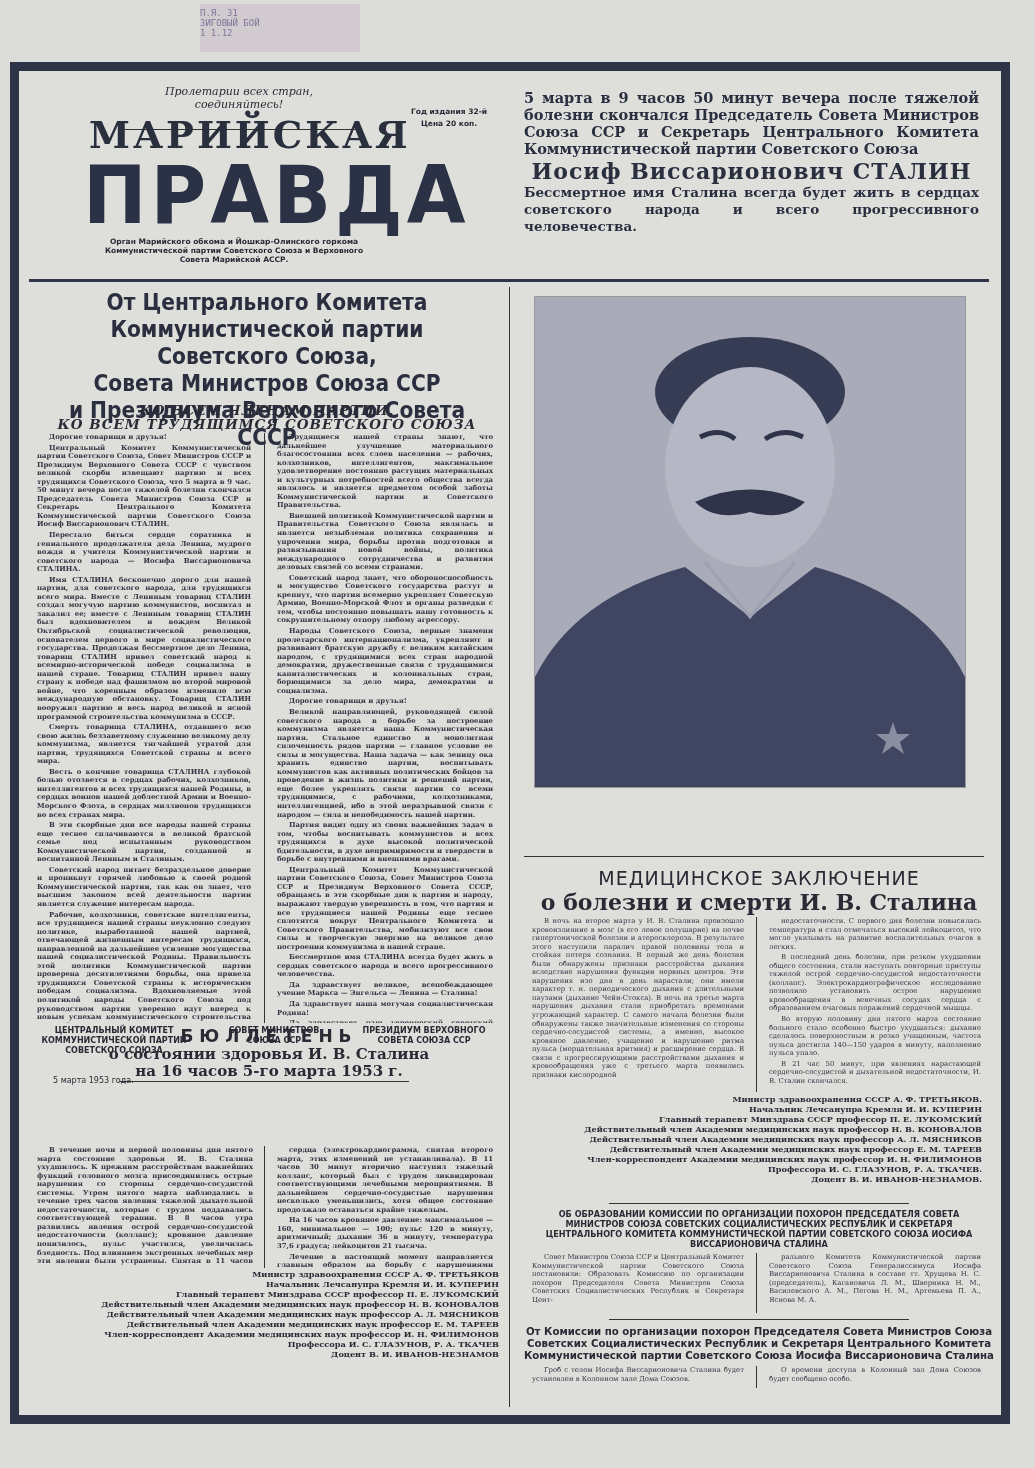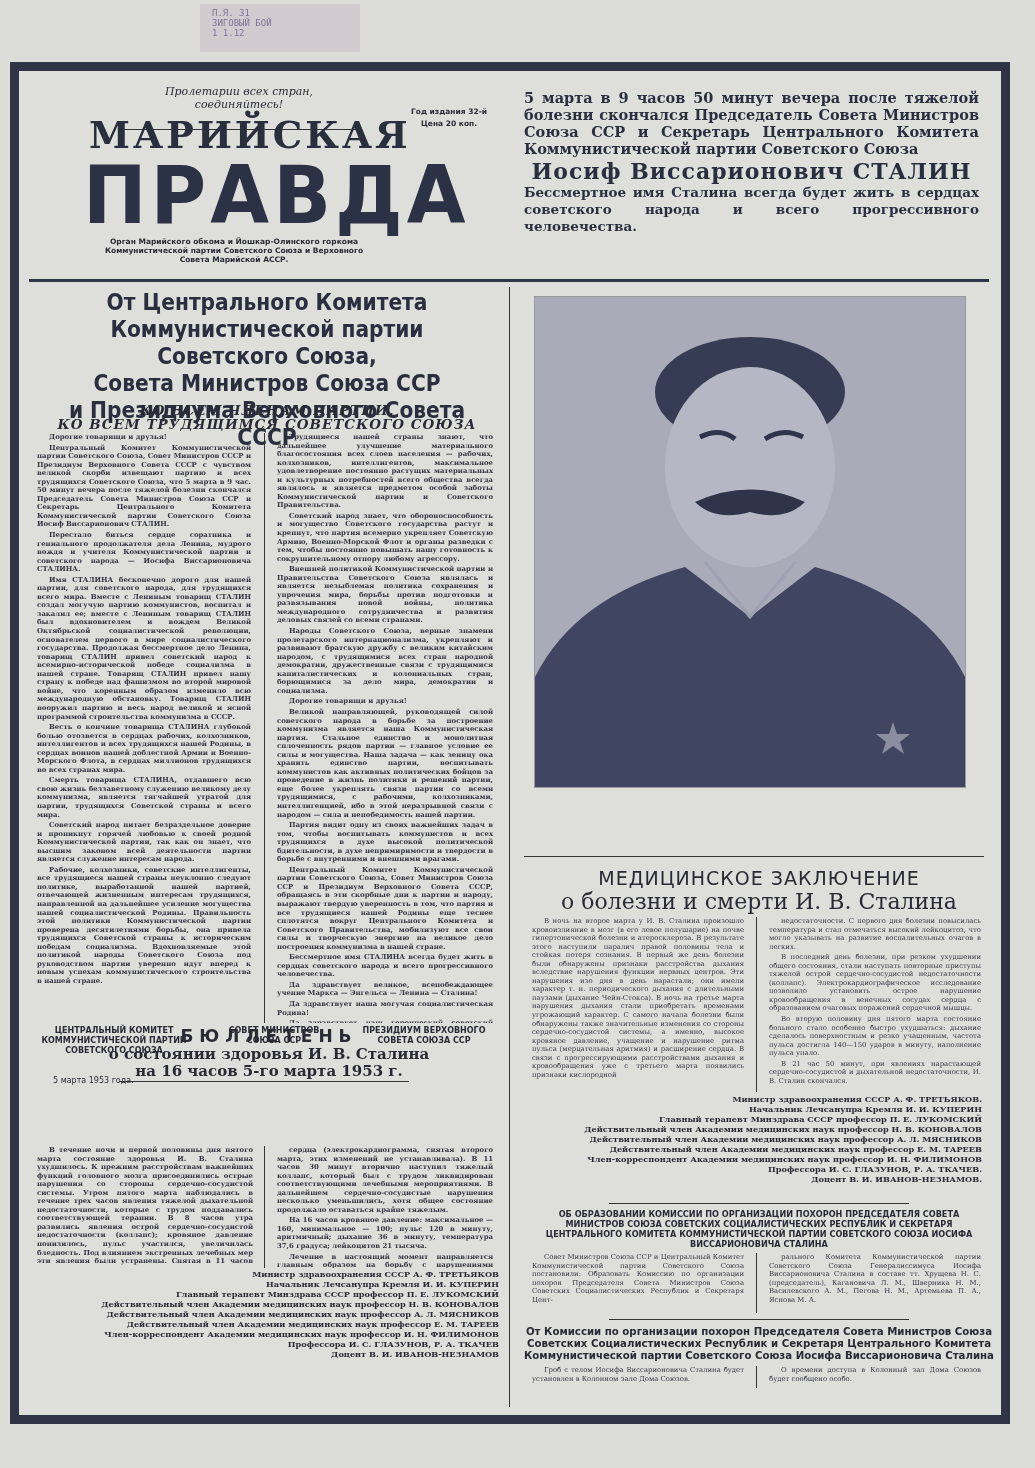--- a/index.html
+++ b/index.html
@@ -5,21 +5,21 @@
   html, body { margin:0; padding:0; }
   body {
     width:1035px; height:1468px; overflow:hidden; position:relative;
     background:#dcdcd8;
     font-family:"DejaVu Serif", serif;
     color:#2a2a35;
   }
   .stamp {
     position:absolute; left:200px; top:4px; width:160px; height:48px;
     background:#cfc8cf; color:#6a5a8a; font-family:"DejaVu Sans Mono", monospace;
-    font-size:9px; line-height:10px; padding:4px 12px; box-sizing:border-box; opacity:.8;
+    font-size:9px; line-height:10px; padding:4px 0; box-sizing:border-box; opacity:.8;
   }
   .frame {
     position:absolute; left:10px; top:62px; width:1000px; height:1362px;
     border:9px solid #2f3446; box-sizing:border-box; background:#dedfdb;
   }
   .abs { position:absolute; }
   .slogan {
     left:100px; top:14px; width:240px; font-style:italic; font-size:11px;
     border-bottom:1px solid #333; text-align:center; padding-bottom:18px;
   }
@@ -82,21 +82,21 @@
       radial-gradient(ellipse 95px 45px at 50% 18%, #3a3f57 0%, #3a3f57 70%, transparent 72%),
       radial-gradient(ellipse 230px 160px at 50% 100%, #3d4260 0%, #454a66 65%, transparent 67%),
       #a9abb8;
     border:1px solid #999;
   }
   .med-title1 {
     left:505px; top:796px; width:470px; text-align:center; font-family:"DejaVu Sans", sans-serif;
     font-size:19px; letter-spacing:1px;
   }
   .med-title2 {
-    left:505px; top:818px; width:470px; text-align:center; font-weight:normal; font-size:22px;
+    left:505px; top:818px; width:470px; text-align:center; font-weight:bold; font-size:22px;
   }
   .funeral-h {
     left:505px; top:1138px; width:470px; text-align:center; font-family:"DejaVu Sans", sans-serif;
     font-weight:bold; font-size:8.3px; line-height:10px; transform:scaleX(.98);
   }
   .commission-h {
     left:505px; top:1317px; width:470px; text-align:center; font-family:"DejaVu Sans", sans-serif;
     font-weight:bold; font-size:10.2px; line-height:12px;
   }
 </style>
@@ -139,30 +139,31 @@
   <div class="abs art-subtitle">
     <div>КО ВСЕМ ЧЛЕНАМ ПАРТИИ,</div>
     <div>КО ВСЕМ ТРУДЯЩИМСЯ СОВЕТСКОГО СОЮЗА</div>
   </div>
 
   <div class="abs col" style="left:10px; top:362px; width:230px; height:590px;">
     <p>Дорогие товарищи и друзья!</p>
     <p>Центральный Комитет Коммунистической партии Советского Союза, Совет Министров СССР и Президиум Верховного Совета СССР с чувством великой скорби извещают партию и всех трудящихся Советского Союза, что 5 марта в 9 час. 50 минут вечера после тяжелой болезни скончался Председатель Совета Министров Союза ССР и Секретарь Центрального Комитета Коммунистической партии Советского Союза Иосиф Виссарионович СТАЛИН.</p>
     <p>Перестало биться сердце соратника и гениального продолжателя дела Ленина, мудрого вождя и учителя Коммунистической партии и советского народа — Иосифа Виссарионовича СТАЛИНА.</p>
     <p>Имя СТАЛИНА бесконечно дорого для нашей партии, для советского народа, для трудящихся всего мира. Вместе с Лениным товарищ СТАЛИН создал могучую партию коммунистов, воспитал и закалил ее; вместе с Лениным товарищ СТАЛИН был вдохновителем и вождем Великой Октябрьской социалистической революции, основателем первого в мире социалистического государства. Продолжая бессмертное дело Ленина, товарищ СТАЛИН привел советский народ к всемирно-исторической победе социализма в нашей стране. Товарищ СТАЛИН привел нашу страну к победе над фашизмом во второй мировой войне, что коренным образом изменило всю международную обстановку. Товарищ СТАЛИН вооружил партию и весь народ великой и ясной программой строительства коммунизма в СССР.</p>
+    <p>Смерть товарища СТАЛИНА, отдавшего всю свою жизнь беззаветному служению великому делу коммунизма, является тягчайшей утратой для партии, трудящихся Советской страны и всего мира.</p>
     <p>Весть о кончине товарища СТАЛИНА глубокой болью отозвется в сердцах рабочих, колхозников, интеллигентов и всех трудящихся нашей Родины, в сердцах воинов нашей доблестной Армии и Военно-Морского Флота, в сердцах миллионов трудящихся во всех странах мира.</p>
-    <p>Смерть товарища СТАЛИНА, отдавшего всю свою жизнь беззаветному служению великому делу коммунизма, является тягчайшей утратой для партии, трудящихся Советской страны и всего мира.</p>
+    <p>В эти скорбные дни все народы нашей страны еще теснее сплачиваются в великой братской семье под испытанным руководством Коммунистической партии, созданной и воспитанной Лениным и Сталиным.</p>
     <p>Советский народ питает безраздельное доверие и проникнут горячей любовью к своей родной Коммунистической партии, так как он знает, что высшим законом всей деятельности партии является служение интересам народа.</p>
     <p>Рабочие, колхозники, советские интеллигенты, все трудящиеся нашей страны неуклонно следуют политике, выработанной нашей партией, отвечающей жизненным интересам трудящихся, направленной на дальнейшее усиление могущества нашей социалистической Родины. Правильность этой политики Коммунистической партии проверена десятилетиями борьбы, она привела трудящихся Советской страны к историческим победам социализма. Вдохновляемые этой политикой народы Советского Союза под руководством партии уверенно идут вперед к новым успехам коммунистического строительства в нашей стране.</p>
   </div>
   <div class="abs vrule" style="left:245px; top:362px; height:590px;"></div>
   <div class="abs col" style="left:250px; top:362px; width:232px; height:590px;">
     <p>Трудящиеся нашей страны знают, что дальнейшее улучшение материального благосостояния всех слоев населения — рабочих, колхозников, интеллигентов, максимальное удовлетворение постоянно растущих материальных и культурных потребностей всего общества всегда являлось и является предметом особой заботы Коммунистической партии и Советского Правительства.</p>
+    <p>Внешней политикой Коммунистической партии и Правительства Советского Союза являлась и является незыблемая политика сохранения и упрочения мира, борьбы против подготовки и развязывания новой войны, политика международного сотрудничества и развития деловых связей со всеми странами.</p>
     <p>Советский народ знает, что обороноспособность и могущество Советского государства растут и крепнут, что партия всемерно укрепляет Советскую Армию, Военно-Морской Флот и органы разведки с тем, чтобы постоянно повышать нашу готовность к сокрушительному отпору любому агрессору.</p>
-    <p>Внешней политикой Коммунистической партии и Правительства Советского Союза являлась и является незыблемая политика сохранения и упрочения мира, борьбы против подготовки и развязывания новой войны, политика международного сотрудничества и развития деловых связей со всеми странами.</p>
     <p>Народы Советского Союза, верные знамени пролетарского интернационализма, укрепляют и развивают братскую дружбу с великим китайским народом, с трудящимися всех стран народной демократии, дружественные связи с трудящимися капиталистических и колониальных стран, борющимися за дело мира, демократии и социализма.</p>
     <p>Дорогие товарищи и друзья!</p>
     <p>Великой направляющей, руководящей силой советского народа в борьбе за построение коммунизма является наша Коммунистическая партия. Стальное единство и монолитная сплоченность рядов партии — главное условие ее силы и могущества. Наша задача — как зеницу ока хранить единство партии, воспитывать коммунистов как активных политических бойцов за проведение в жизнь политики и решений партии, еще более укреплять связи партии со всеми трудящимися, с рабочими, колхозниками, интеллигенцией, ибо в этой неразрывной связи с народом — сила и непобедимость нашей партии.</p>
     <p>Партия видит одну из своих важнейших задач в том, чтобы воспитывать коммунистов и всех трудящихся в духе высокой политической бдительности, в духе непримиримости и твердости в борьбе с внутренними и внешними врагами.</p>
     <p>Центральный Комитет Коммунистической партии Советского Союза, Совет Министров Союза ССР и Президиум Верховного Совета СССР, обращаясь в эти скорбные дни к партии и народу, выражают твердую уверенность в том, что партия и все трудящиеся нашей Родины еще теснее сплотятся вокруг Центрального Комитета и Советского Правительства, мобилизуют все свои силы и творческую энергию на великое дело построения коммунизма в нашей стране.</p>
     <p>Бессмертное имя СТАЛИНА всегда будет жить в сердцах советского народа и всего прогрессивного человечества.</p>
     <p>Да здравствует великое, всепобеждающее учение Маркса — Энгельса — Ленина — Сталина!</p>
     <p>Да здравствует наша могучая социалистическая Родина!</p>
     <p>Да здравствует наш героический советский народ!</p>
     <p>Да здравствует великая Коммунистическая партия Советского Союза!</p>

